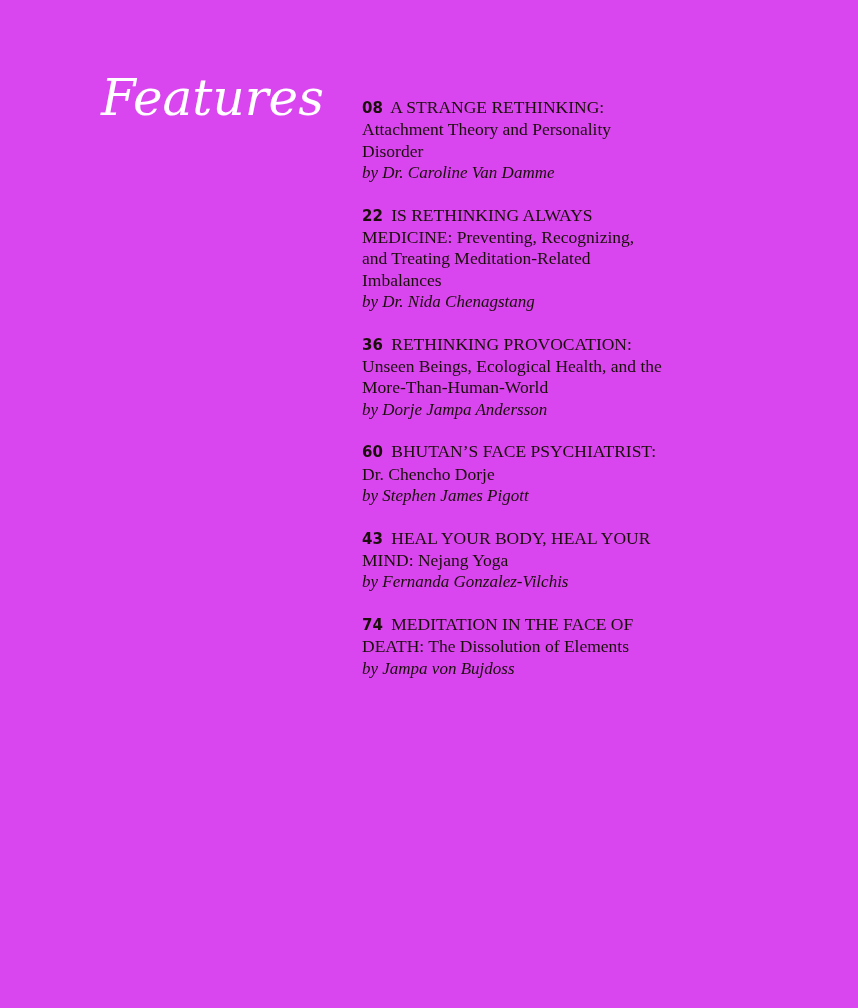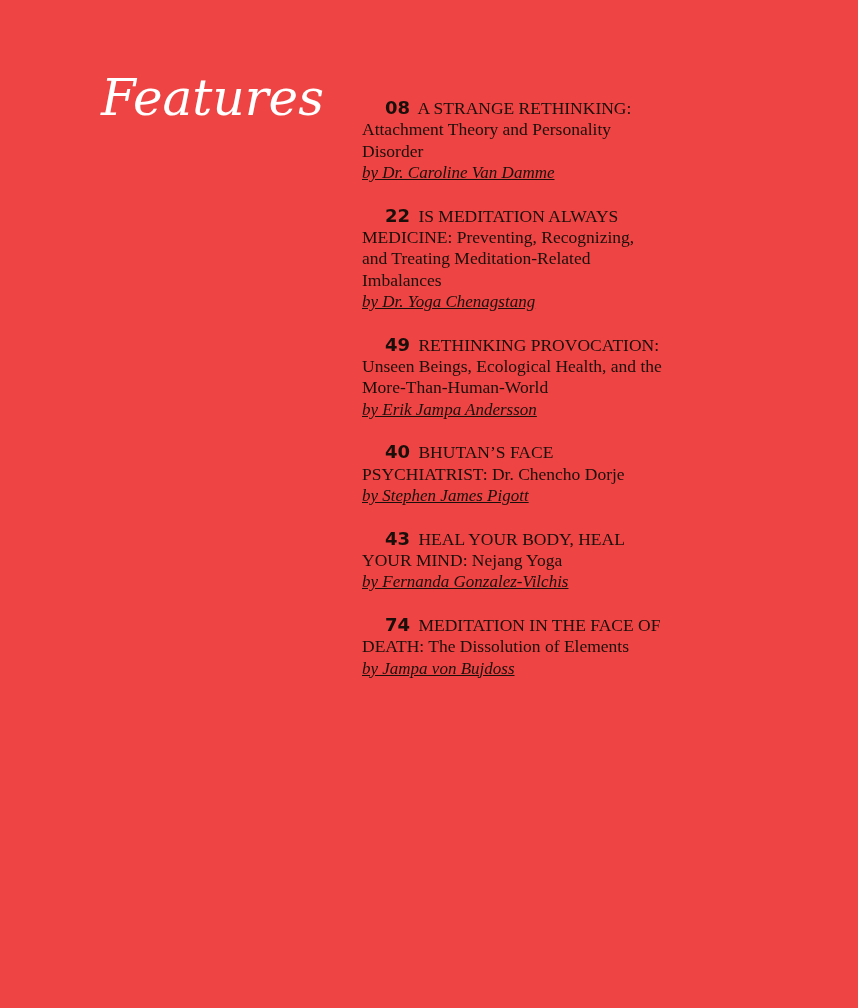--- a/index.html
+++ b/index.html
@@ -10,21 +10,21 @@
       width: 858px;
       height: 1008px;
       background: #c8623a;
       position: relative;
       overflow: hidden;
       color: #1a0f0a;
     }
     .page {
       position: absolute;
       inset: 0;
-      background: #ef4444;
+      background: #d946ef;
     }
     .section-title {
       position: absolute;
       left: 101px;
       top: 66px;
       margin: 0;
       font-family: "DejaVu Serif", "Liberation Serif", serif;
       font-style: italic;
       font-weight: normal;
       font-size: 50px;
@@ -47,63 +47,61 @@
       font-size: 17.5px;
       line-height: 21.4px;
       color: #1a0f0a;
     }
     .entry-title {
       display: block;
     }
     .page-num {
       font-family: "DejaVu Sans", "Liberation Sans", sans-serif;
       font-weight: bold;
-      font-size: 18px;
+      font-size: 15px;
       margin-right: 4px;
-      margin-left: 23px;
     }
     .author {
       display: block;
       font-style: italic;
       font-family: "Liberation Serif", "DejaVu Serif", serif;
       font-size: 17px;
-      text-decoration: underline;
     }
   </style>
 </head>
 <body>
 
 <div class="page">
   <h1 class="section-title">Features</h1>
 
   <ul class="toc">
     <li class="toc-entry">
       <span class="entry-title">
         <span class="page-num">08</span>
         <span>A STRANGE RETHINKING: Attachment Theory and Personality Disorder</span>
       </span>
       <span class="author">by Dr. Caroline Van Damme</span>
     </li>
     <li class="toc-entry">
       <span class="entry-title">
         <span class="page-num">22</span>
-        <span>IS MEDITATION ALWAYS MEDICINE: Preventing, Recognizing, and Treating Meditation-Related Imbalances</span>
+        <span>IS RETHINKING ALWAYS MEDICINE: Preventing, Recognizing, and Treating Meditation-Related Imbalances</span>
       </span>
-      <span class="author">by Dr. Yoga Chenagstang</span>
+      <span class="author">by Dr. Nida Chenagstang</span>
     </li>
     <li class="toc-entry">
       <span class="entry-title">
-        <span class="page-num">49</span>
+        <span class="page-num">36</span>
         <span>RETHINKING PROVOCATION: Unseen Beings, Ecological Health, and the More-Than-Human-World</span>
       </span>
-      <span class="author">by Erik Jampa Andersson</span>
+      <span class="author">by Dorje Jampa Andersson</span>
     </li>
     <li class="toc-entry">
       <span class="entry-title">
-        <span class="page-num">40</span>
+        <span class="page-num">60</span>
         <span>BHUTAN’S FACE PSYCHIATRIST: Dr. Chencho Dorje</span>
       </span>
       <span class="author">by Stephen James Pigott</span>
     </li>
     <li class="toc-entry">
       <span class="entry-title">
         <span class="page-num">43</span>
         <span>HEAL YOUR BODY, HEAL YOUR MIND: Nejang Yoga</span>
       </span>
       <span class="author">by Fernanda Gonzalez-Vilchis</span>

